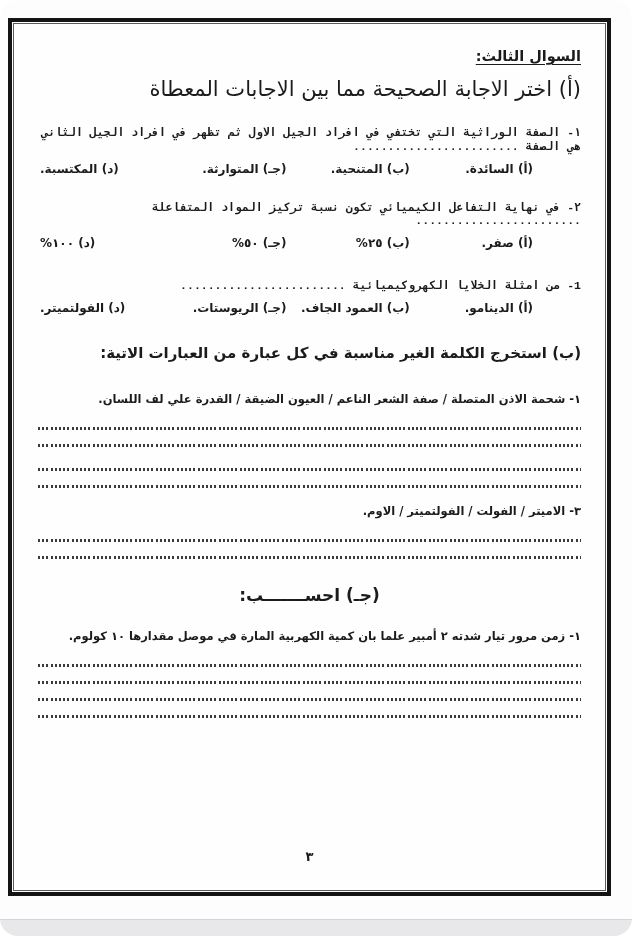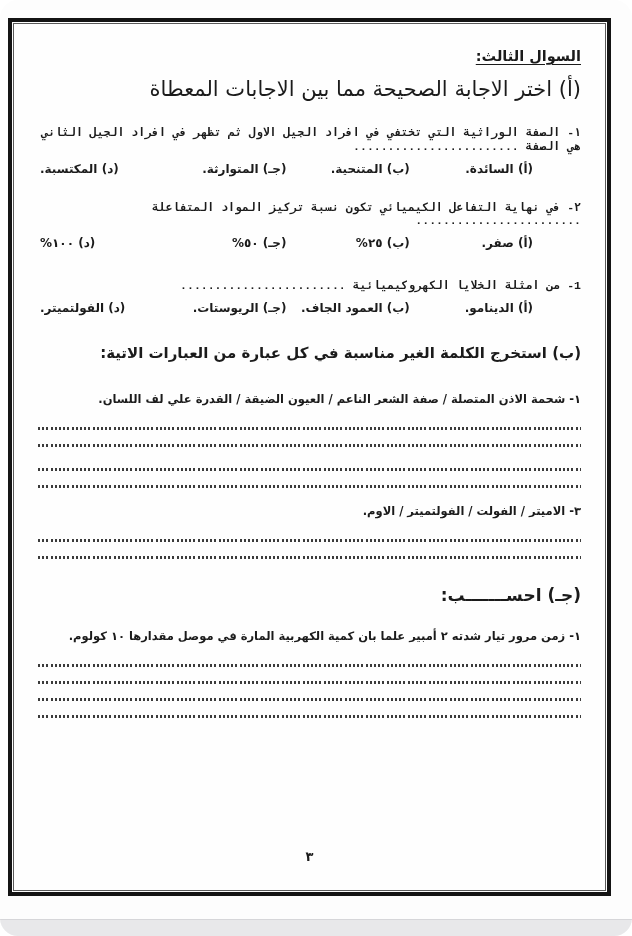--- a/index.html
+++ b/index.html
@@ -69,20 +69,21 @@
   }
   .dotted-line{
     height:3px;
     background:repeating-linear-gradient(to right,#3b3b3b 0 2px,transparent 2px 4.2px);
     margin-top:14px;
   }
   .dotted-line.first{margin-top:21px;}
   .sec-c-header{
     font-size:17px;font-weight:bold;
     margin-top:26px;
+    text-align:center;
   }
   .calc-question{
     font-size:11.5px;font-weight:bold;
     margin-top:24px;
   }
   .page-number{
     position:absolute;
     bottom:26px;left:0;right:0;
     text-align:center;
     font-size:13px;font-weight:bold;

